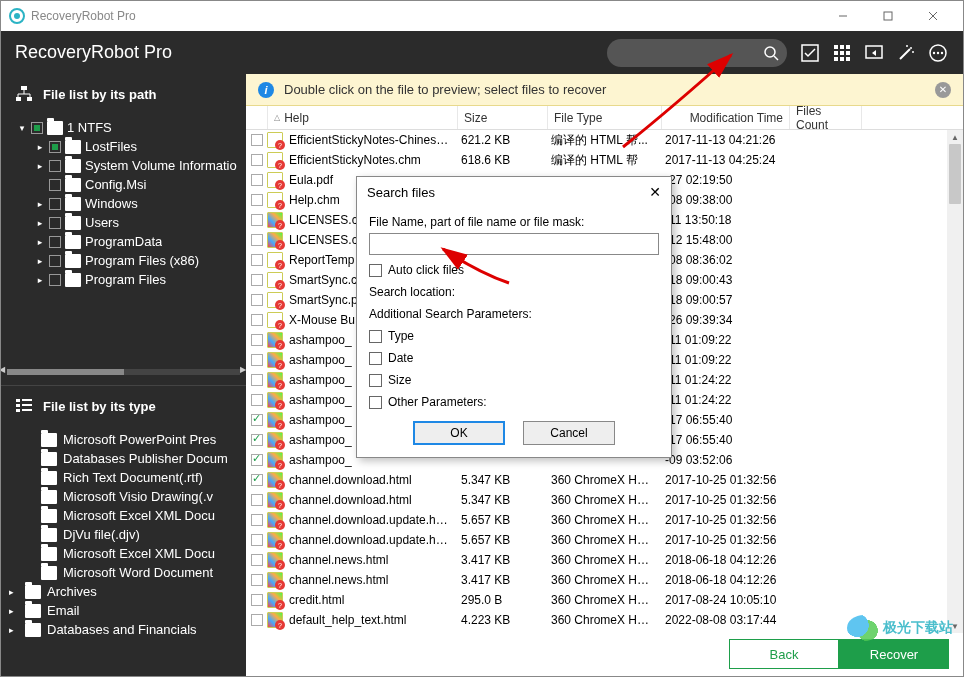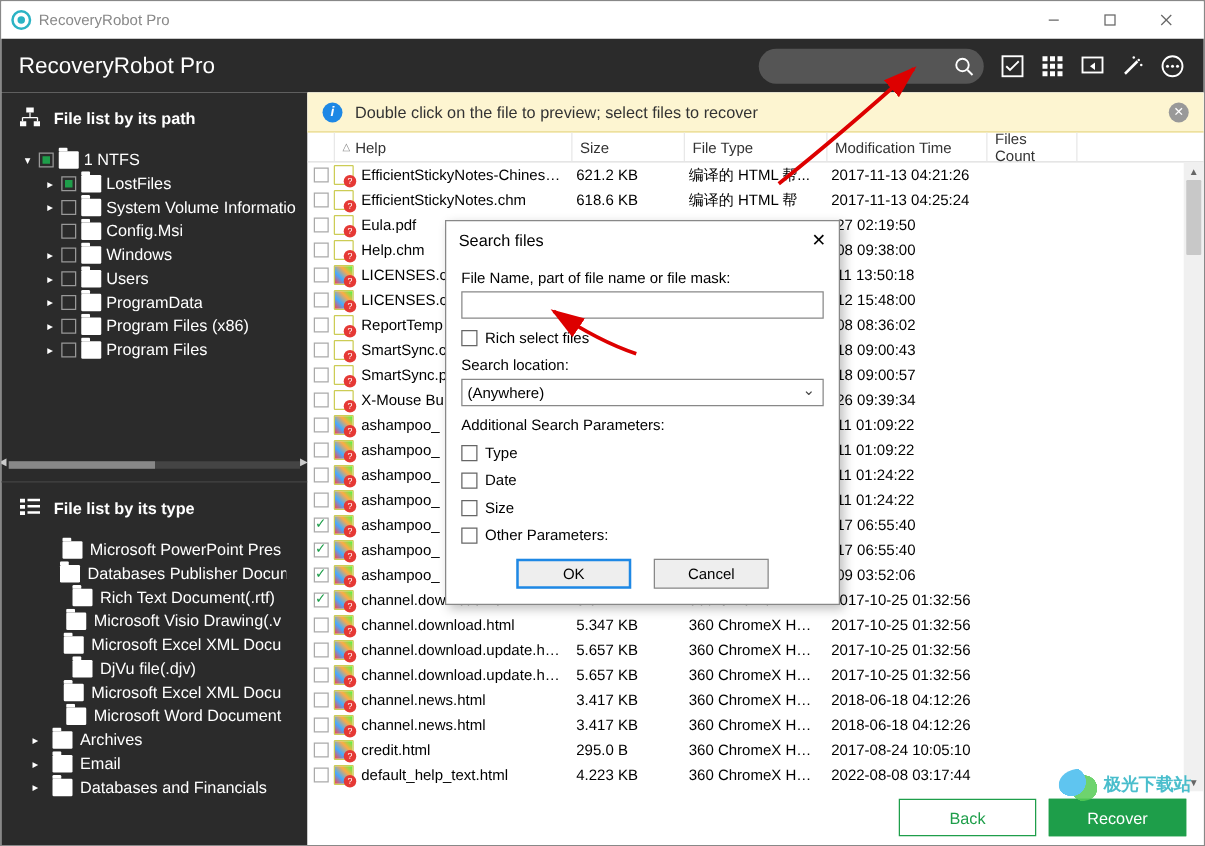--- a/index.html
+++ b/index.html
@@ -38,61 +38,61 @@
 .tree-item .fico { width:16px; height:14px; background:#fff; border-radius:1px; flex-shrink:0; position:relative; }
 .tree-item .fico::before { content:''; position:absolute; top:-3px; left:0; width:7px; height:3px; background:#fff; border-radius:1px 1px 0 0; }
 .tree-item .label { overflow:hidden; text-overflow:ellipsis; }
 .side-scroll { height: 6px; background:#444; margin: 4px 6px 10px 6px; position:relative; }
 .side-scroll .thumb { position:absolute; left:0; width:50%; height:100%; background:#888; }
 .side-scroll .lar, .side-scroll .rar { position:absolute; width:8px; height:6px; font-size:8px; color:#ccc; top:-4px; }
 .side-scroll .lar { left:-8px;} .side-scroll .rar { right:-8px;}
 
 .side-divider { height:1px; background:#444; }
 
-.side-type-list { flex:1; overflow:hidden; padding:4px 17px; }
+.side-type-list { flex:1; overflow:hidden; padding:4px 0; }
 .type-item { display:flex; align-items:center; padding:2px 4px 2px 24px; gap:6px; white-space:nowrap; overflow:hidden; }
 .type-item .caret { width:10px; font-size:9px; }
 .type-item .fico { width:16px; height:14px; background:#fff; border-radius:1px; flex-shrink:0; position:relative;}
 .type-item .fico::before { content:''; position:absolute; top:-3px; left:0; width:7px; height:3px; background:#fff; border-radius:1px 1px 0 0;}
 
 
 .content { flex:1; display:flex; flex-direction:column; background:#fff; position:relative; }
 .info-bar { height: 32px; background:#fdf5d1; border-bottom:1px solid #e8d98c; display:flex; align-items:center; padding: 0 12px; font-size:13px; color:#333; gap:10px; }
 .info-bar .info-icon { width:16px; height:16px; border-radius:50%; background:#1e88e5; color:#fff; display:flex; align-items:center; justify-content:center; font-size:11px; font-weight:bold; font-style:italic; }
 .info-bar .close-info { margin-left:auto; width:16px; height:16px; border-radius:50%; background:#999; color:#fff; display:flex; align-items:center; justify-content:center; font-size:10px; }
 
 
 .tbl-head { height:24px; display:flex; border-bottom:1px solid #ddd; font-size:12px; color:#333; }
 .tbl-head .col { border-right:1px solid #e8e8e8; display:flex; align-items:center; padding:0 6px; gap:4px; }
 .col-chk { width:22px; }
 .col-name { width:190px; }
 .col-size { width:90px; }
 .col-type { width:114px; }
-.col-mod { width:128px; }
+.col-mod { width:128px;justify-content:flex-end; }
 .col-cnt { width:72px; }
 .tbl-head .sort-arrow { font-size:8px; color:#888; }
 
 .tbl-body { flex:1; overflow:hidden; font-size:12px; position:relative; }
 .row { height:20px; display:flex; align-items:center; }
 .row .cell { padding:0 6px; white-space:nowrap; overflow:hidden; text-overflow:ellipsis; }
 .row .chkbox { width:12px; height:12px; border:1px solid #aaa; margin-left:5px; flex-shrink:0; position:relative; }
 .row .chkbox.on { background:#fff; }
 .row .chkbox.on::after { content:'✓'; position:absolute; left:0; top:-3px; font-size:11px; color:#1e9e4a; }
 .row .fileico { width:16px; height:16px; margin-left:4px; flex-shrink:0; position:relative; }
 .row .fileico .page { position:absolute; inset:0; background:#fff; border:1px solid #cc5; border-radius:1px; }
 .row .fileico .mark { position:absolute; right:-2px; bottom:-2px; width:10px; height:10px; border-radius:50%; background:#e53935; color:#fff; font-size:7px; display:flex; align-items:center; justify-content:center; }
 .row .fileico.colorful .page { background: linear-gradient(45deg,#f44,#4af,#fa4,#4f4); }
 
 .vscrollbar { position:absolute; right:0; top:56px; bottom:44px; width:16px; background:#f0f0f0; }
 .vscrollbar .vthumb { position:absolute; left:2px; right:2px; top:14px; height:60px; background:#c8c8c8; border-radius:1px; }
 .vscrollbar .varrow { position:absolute; left:0; right:0; height:14px; display:flex; align-items:center; justify-content:center; font-size:8px; color:#666; }
 .vscrollbar .up { top:0; } .vscrollbar .down { bottom:0; }
 
 
-.footer { position:absolute; right:14px; bottom:8px; display:flex; gap:10px; }
+.footer { position:absolute; right:14px; bottom:8px; display:flex; gap:0; }
 .btn-green { width:110px; height:30px; border:1px solid #1e9e4a; background:#fff; color:#1e9e4a; font-size:13px; display:flex; align-items:center; justify-content:center; }
 .btn-green.solid { background:#1e9e4a; color:#fff; }
 
 
 .dialog { position:absolute; left:355px; top:175px; width:316px; background:#fff; border:1px solid #888; box-shadow: 3px 3px 8px rgba(0,0,0,.25); z-index:20; font-size:12px; }
 .dialog .dlg-title { height:30px; display:flex; align-items:center; padding:0 10px; font-size:13px; }
 .dialog .dlg-close { margin-left:auto; font-size:14px; }
 .dialog .dlg-body { padding: 4px 12px 12px 12px; }
 .dialog .fld-label { margin: 4px 0; }
 .dialog .textfield { width:100%; height:22px; border:1px solid #888; }
@@ -670,26 +670,23 @@
 <div class="dialog">
   <div class="dlg-title">
     <span>Search files</span>
     <span class="dlg-close">✕</span>
   </div>
   <div class="dlg-body">
     <div class="fld-label">File Name, part of file name or file mask:</div>
     <input class="textfield" style="">
     <div class="chk-row">
       <div class="chk"></div>
-      <span>Rich select files</span>
+      <span>Auto click files</span>
     </div>
     <div class="fld-label">Search location:</div>
-    <div class="sel">
-        <span>(Anywhere)</span>
-      </div>
     <div class="fld-label" style="margin-top:8px">Additional Search Parameters:</div>
     <div class="chk-row">
         <div class="chk"></div>
         <span>Type</span>
       </div>
     <div class="chk-row">
         <div class="chk"></div>
         <span>Date</span>
       </div>
     <div class="chk-row">

